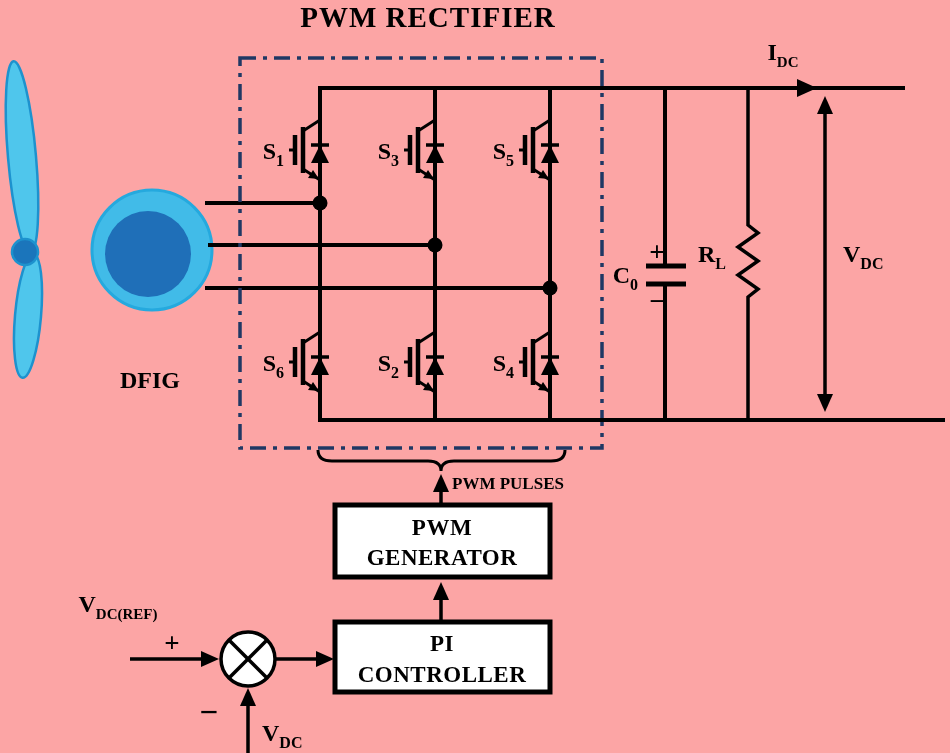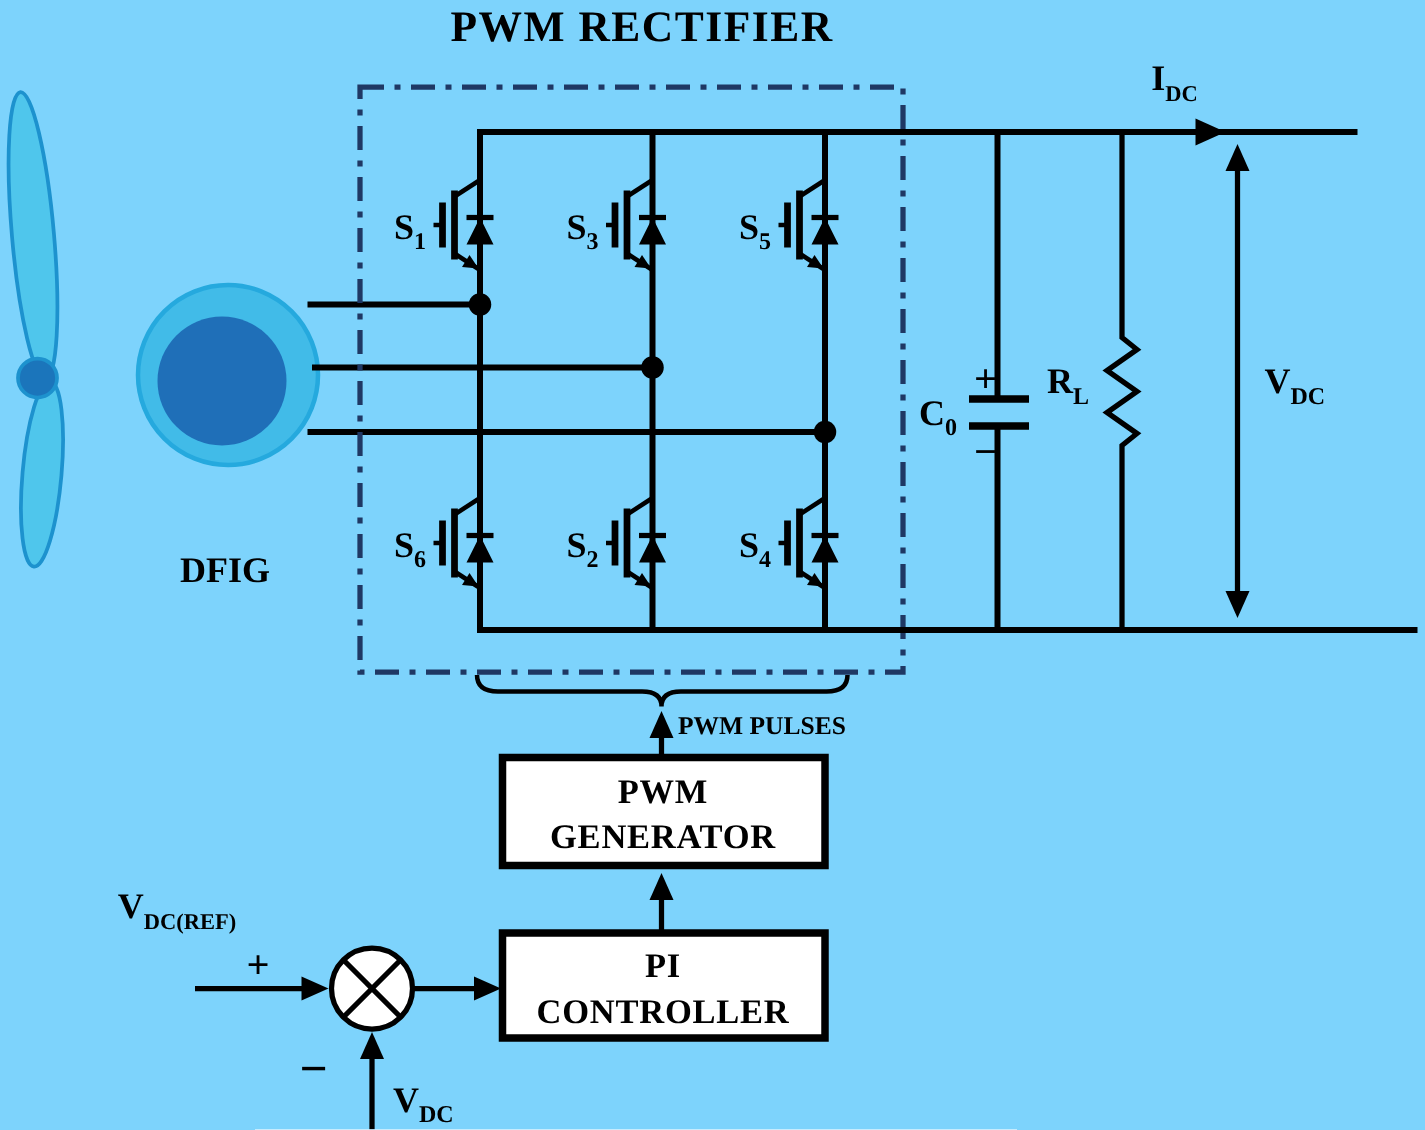--- a/index.html
+++ b/index.html
@@ -1,16 +1,16 @@
 <!DOCTYPE html>
 <html><head>
 <meta charset="utf-8">
 <style>
   html,body{margin:0;padding:0;background:#ffffff;}
-  .stage{width:950px;height:753px;position:relative;background:#7dd3fc;overflow:hidden;}
+  .stage{width:950px;height:753px;position:relative;background:#fca5a5;overflow:hidden;}
   svg{display:block;}
   text{font-family:"Liberation Serif","DejaVu Serif",serif;font-weight:bold;fill:#000;}
   .t-title{font-size:29px;letter-spacing:1px;}
   .t-lbl{font-size:24px;}
   .t-sub{font-size:16px;}
   .t-subsm{font-size:15px;}
   .t-box{font-size:23px;letter-spacing:0.5px;}
   .t-small{font-size:17px;}
   .t-sign{font-size:27px;}
   .t-minus{font-size:33px;}

